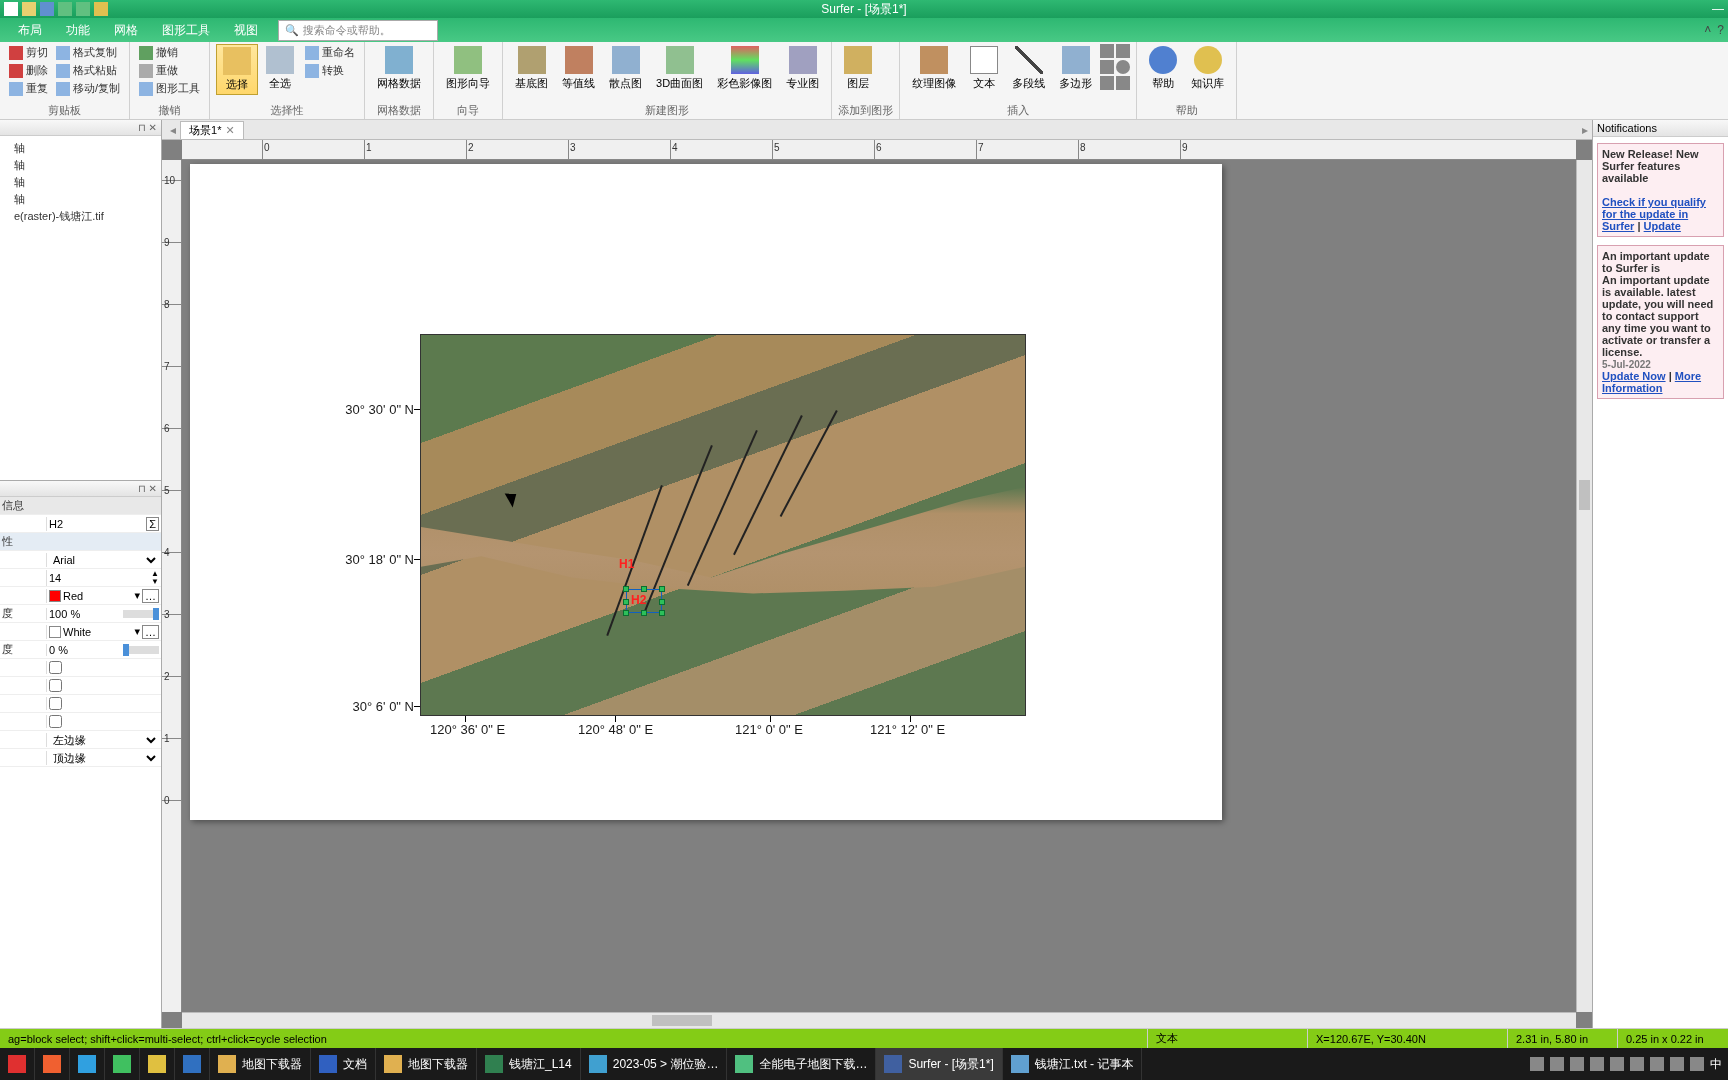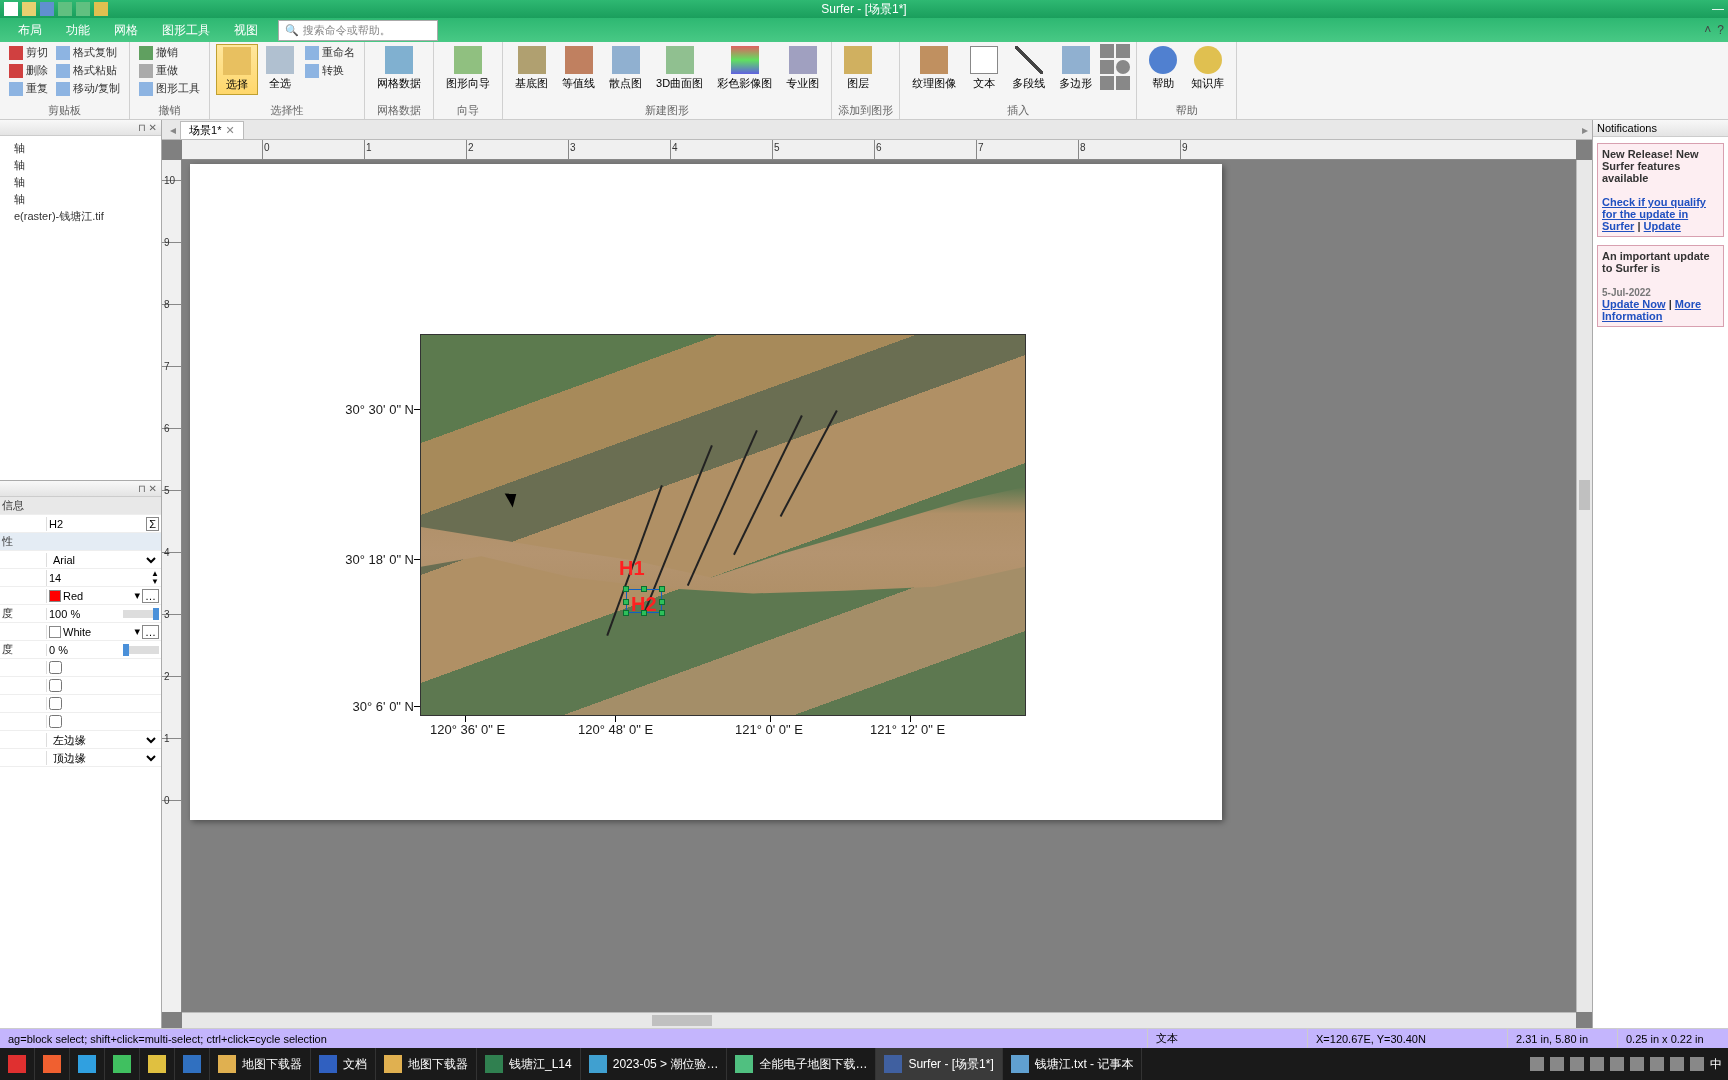--- a/index.html
+++ b/index.html
@@ -79,36 +79,36 @@
     #5d7850 58%, #5d7850 72%,
     #a48e68 72%, #a48e68 86%,
     #5d7850 86%, #5d7850 100%);
   border: 1px solid #333;
 }
 .map-river { position:absolute; left:0; top:40%; width:100%; height:35%;
   background: linear-gradient(to bottom, transparent 0%, #b09068 20%, #b49470 50%, #b09068 80%, transparent 100%);
   clip-path: polygon(0 30%, 20% 45%, 35% 55%, 48% 68%, 60% 50%, 75% 30%, 90% 10%, 100% 0%, 100% 60%, 85% 75%, 70% 78%, 55% 80%, 40% 76%, 25% 68%, 10% 52%, 0 60%);
 }
 .transect { position:absolute; width:2px; background:#222; transform-origin: top left; }
-.map-label { position:absolute; color:#ff2020; font-weight:bold; font-size:20px; font-family: Arial; }
+.map-label { position:absolute; color:#ff2020; font-weight:bold; font-size:12px; font-family: Arial; }
 .sel-box { position:absolute; border:1px solid #1060c0; }
 .sel-handle { position:absolute; width:6px; height:6px; background:#2dc05a; border:1px solid #0a6e30; }
 .axis-label { position:absolute; font-size:13px; color:#1a1a1a; white-space:nowrap; }
 .axis-tick { position:absolute; background:#000; }
 
 
 .right-panel { width: 136px; border-left: 1px solid #aaa; background:#fff; display:flex; flex-direction:column; overflow:hidden; }
 .notif-body { padding: 6px 4px; font-size: 11px; color:#333;font-weight:bold; }
 .notif-card { background:#fdeef2; border:1px solid #d8a0b0; padding:4px; margin-bottom:8px; }
 .notif-card b { font-size:11px; }
 .notif-card a { color:#2050c0; text-decoration: underline; font-size:11px; cursor: pointer; }
 .notif-date { color:#777; font-size:10px; }
 
 
-.statusbar { height: 20px; background: #c4b5fd; border-top:1px solid #ccc; display:flex; align-items:center; font-size:11px; }
+.statusbar { height: 20px; background: #84cc16; border-top:1px solid #ccc; display:flex; align-items:center; font-size:11px; }
 .status-seg { padding: 0 8px; border-right:1px solid #ccc; height:100%; display:flex; align-items:center; }
 
 
 .taskbar { height: 32px; background:#1a1a1a; display:flex; align-items:center; color:#fff; font-size:12px; }
 .task-item { display:flex; align-items:center; gap:6px; padding:0 8px; height:100%; border-right:1px solid #333; cursor:pointer; }
 .task-item.active { background:#3a3a3a; }
 .task-icon { width:18px; height:18px; display:inline-block; }
 .tray { margin-left:auto; display:flex; align-items:center; gap:6px; padding:0 6px; }
 .tray-icon { width:14px; height:14px; display:inline-block; }
 
@@ -579,21 +579,21 @@
     <div class="notif-body">
       <div class="notif-card">
         <b>New Release! New Surfer features available</b><br>
         <br>
         <a>Check if you qualify for the update in Surfer</a>
         <span> | </span>
         <a>Update</a>
       </div>
       <div class="notif-card">
         <b>An important update to Surfer is</b><br>
-        <br>
+        <span>An important update is available. latest update, you will need to contact support any time you want to activate or transfer a license.</span><br>
         <span class="notif-date">5-Jul-2022</span><br>
         <a>Update Now</a>
         <span> | </span>
         <a>More Information</a>
       </div>
     </div>
   </div>
 </div>
 
 <div class="statusbar">

